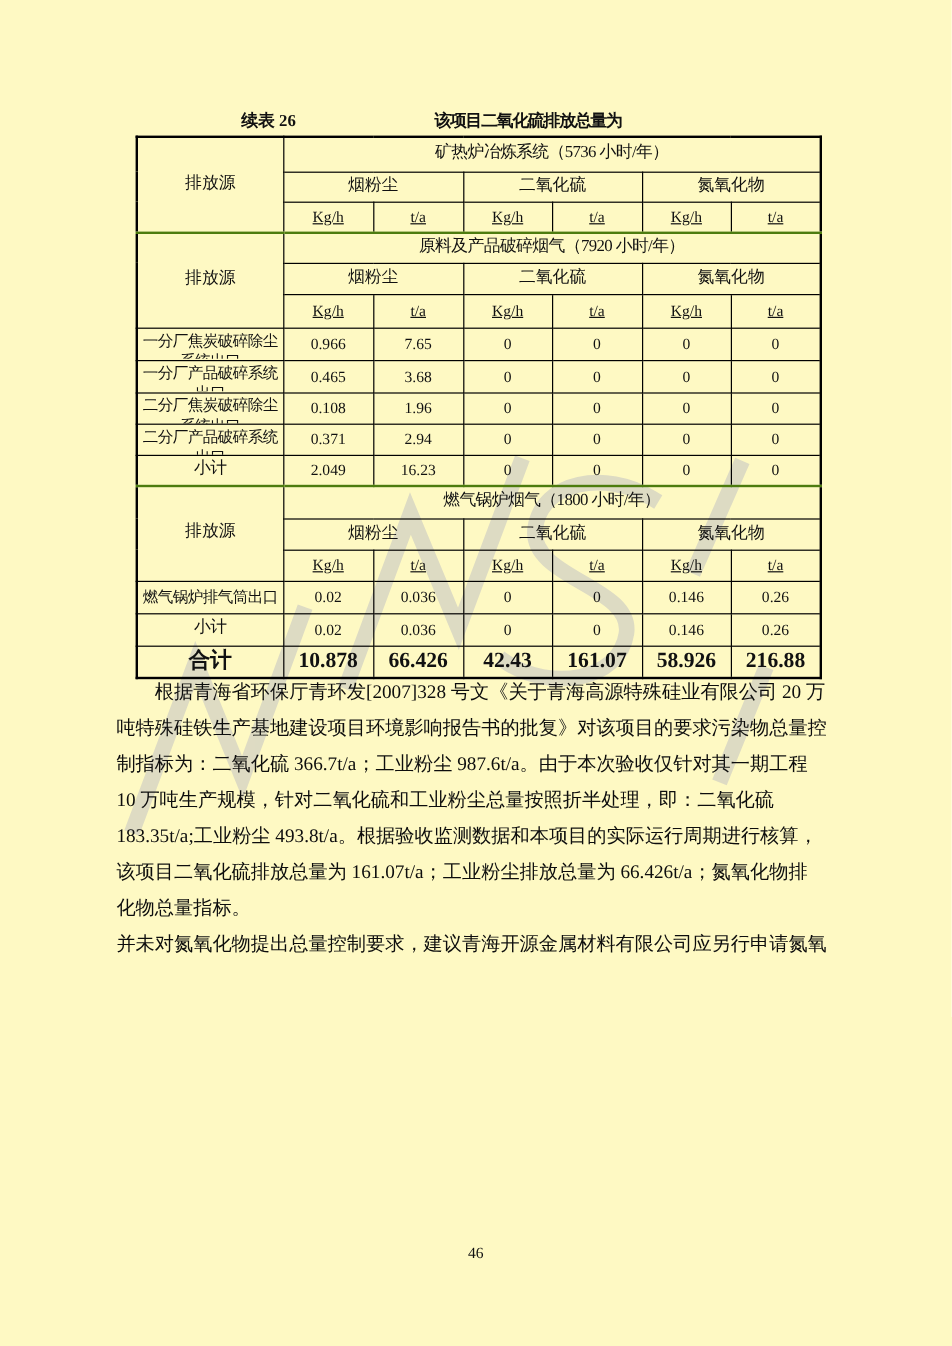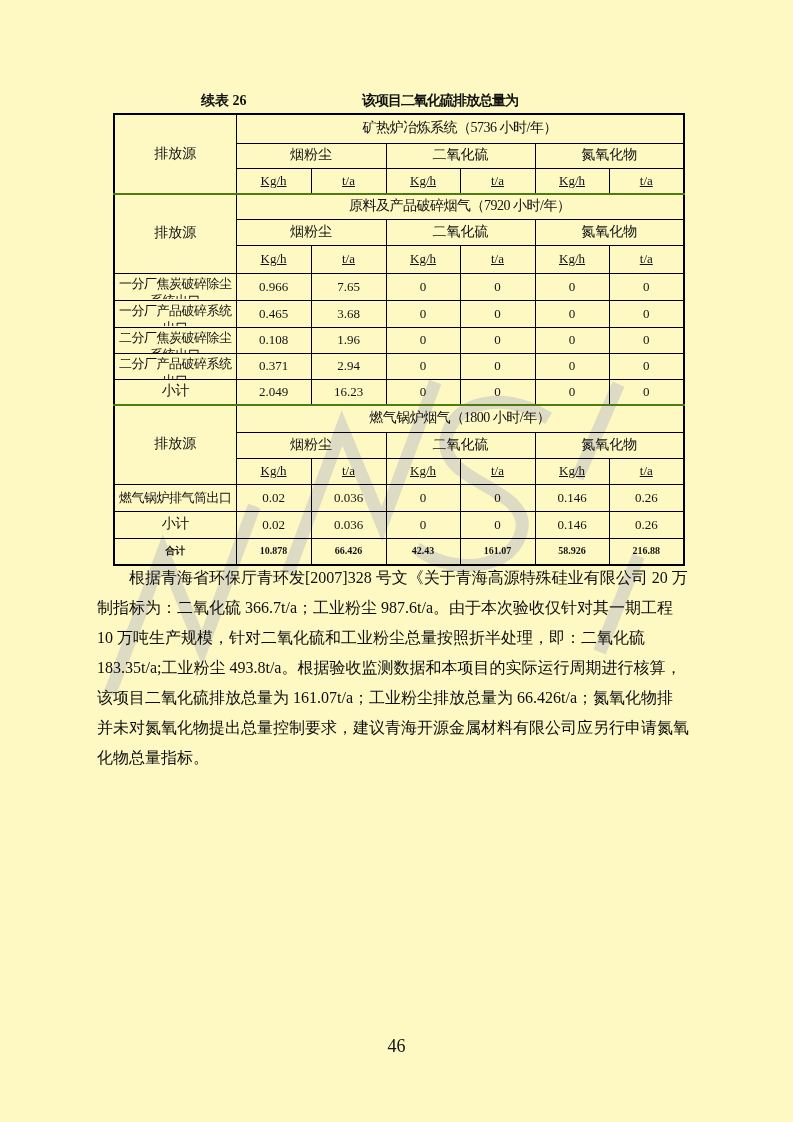--- a/index.html
+++ b/index.html
@@ -23,27 +23,27 @@
   tr.sec-start td{border-top:2px solid #4d7c0f;}
   td.c-src{font-size:14px;}
   td.c-sec{font-size:14px;letter-spacing:-0.5px;}
   td.c-pol{font-size:14px;}
   td.c-unit{font-size:13px;text-decoration:underline;}
   td.c-val{font-size:13px;}
   td.c-lbl{font-size:13px;vertical-align:top;letter-spacing:-0.5px;}
   .clip{height:25px;overflow:hidden;}
   .clip .l1{line-height:19px;height:19px;}
   .clip .l2{line-height:15px;}
-  tr.total td{font-weight:bold;font-size:10px;margin-top:22px;}
+  tr.total td{font-weight:bold;font-size:18px;margin-top:22px;}
 
   .body-text{position:absolute;left:97px;top:563px;width:612px;font-size:16px;line-height:30px;color:#0d0d0d;}
   .body-text .line{white-space:pre;height:30px;}
   .body-text .indent{padding-left:32px;}
 
-  .pageno{position:absolute;top:1036px;left:0;width:100%;text-align:center;font-size:18px;}
+  .pageno{position:absolute;top:1036px;left:0;width:100%;text-align:center;font-size:13px;}
 </style>
 </head>
 <body>
 
 <div class="page">
 
   <svg class="watermark" width="793" height="1122" viewBox="0 0 793 1122">
     <g fill="none" stroke="#c3c3c3" stroke-width="13" opacity="0.55" stroke-linecap="square">
       <path d="M112 688 L163 552 L202 648 L252 512"></path>
       <path d="M290 568 L342 428 L382 524 L433 388"></path>
@@ -217,24 +217,25 @@
         <td>42.43</td>
         <td>161.07</td>
         <td>58.926</td>
         <td>216.88</td>
       </tr>
     </tbody>
       </table>
 
     <div class="body-text">
       <div class="line indent">根据青海省环保厅青环发[2007]328 号文《关于青海高源特殊硅业有限公司 20 万</div>
+      <div class="line">吨特殊硅铁生产基地建设项目环境影响报告书的批复》对该项目的要求污染物总量控</div>
       <div class="line">制指标为：二氧化硫 366.7t/a；工业粉尘 987.6t/a。由于本次验收仅针对其一期工程</div>
       <div class="line">10 万吨生产规模，针对二氧化硫和工业粉尘总量按照折半处理，即：二氧化硫</div>
       <div class="line">183.35t/a;工业粉尘 493.8t/a。根据验收监测数据和本项目的实际运行周期进行核算，</div>
       <div class="line">该项目二氧化硫排放总量为 161.07t/a；工业粉尘排放总量为 66.426t/a；氮氧化物排</div>
+      <div class="line">化物总量指标。</div>
       <div class="line">并未对氮氧化物提出总量控制要求，建议青海开源金属材料有限公司应另行申请氮氧</div>
-      <div class="line">化物总量指标。</div>
     </div>
 
     <div class="pageno">46</div>
 
   </div>
 </div>
 
 </body></html>

